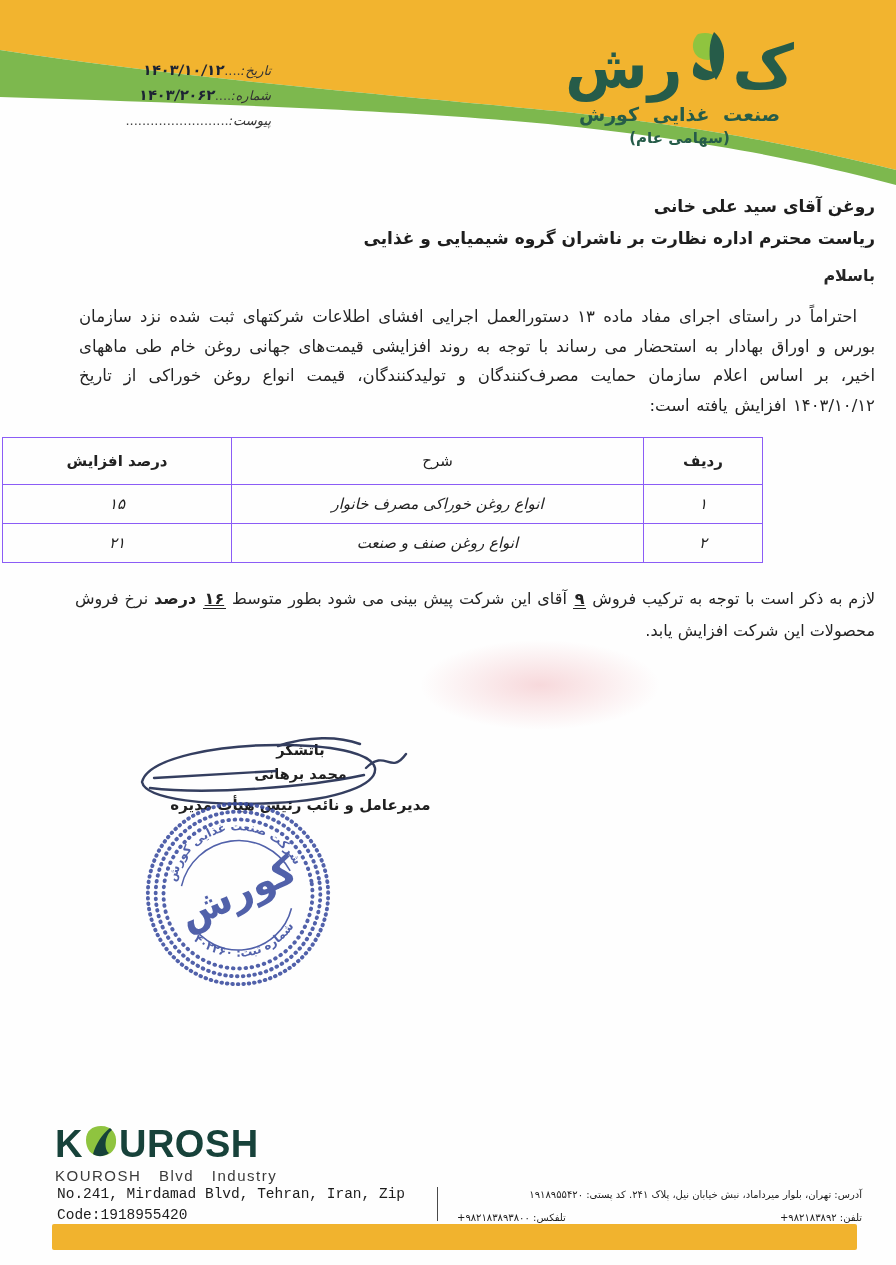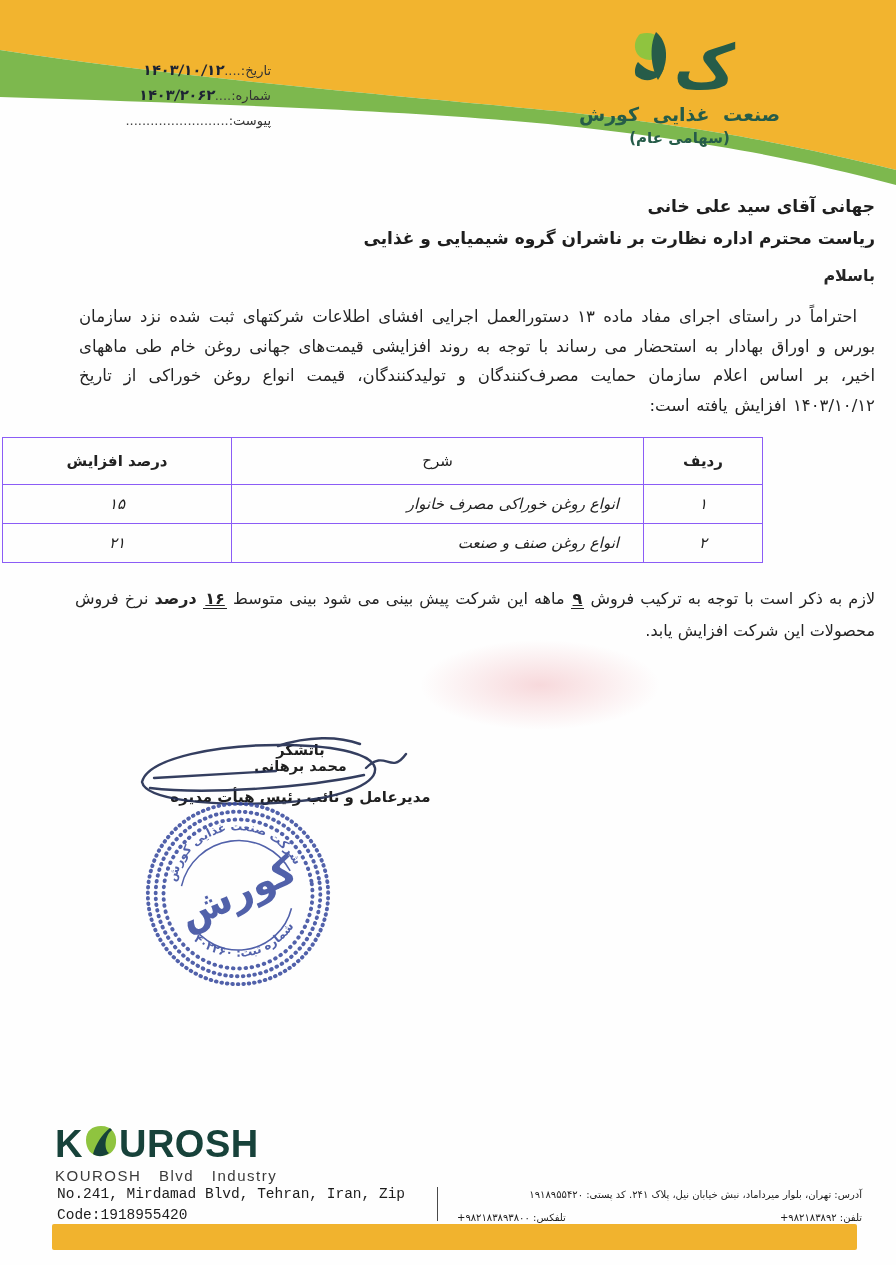--- a/index.html
+++ b/index.html
@@ -2,21 +2,21 @@
 <html lang="fa"><head>
 <meta charset="utf-8">
 <style>
   html,body{margin:0;padding:0;background:#ffffff;}
   #page{position:relative;width:896px;height:1265px;background:#fefefe;overflow:hidden;
         font-family:"DejaVu Sans",sans-serif;color:#262626;}
   
   .hdr-svg{position:absolute;top:0;left:0;}
   .datebox{position:absolute;top:58px;left:96px;width:175px;direction:rtl;text-align:right;
            font-size:13px;color:#2c2c2c;line-height:25px;}
-  .datebox .lbl{color:#333;}
+  .datebox .lbl{color:#333;font-style:italic;}
   .dots{color:#444;letter-spacing:-1px;}
   .hand{display:inline-block;font-weight:700;color:#1d2433;transform:skewX(-6deg);
         font-size:14.5px;letter-spacing:1px;}
   .logo{position:absolute;top:28px;right:104px;width:225px;text-align:center;color:#265C49;direction:rtl;}
   .logotype{display:flex;direction:rtl;justify-content:center;align-items:flex-end;
             font-size:60px;font-weight:700;line-height:1;color:#265C49;}
   .logotype .drop{margin:0 2px 2px 2px;}
   .logo-sub{font-size:19px;font-weight:700;word-spacing:7px;margin-top:6px;color:#265C49;}
   .logo-type{font-size:15px;font-weight:700;margin-top:4px;color:#265C49;}
   .recipient{position:absolute;top:190px;right:21px;text-align:right;direction:rtl;
@@ -25,30 +25,30 @@
   .bodytext{position:absolute;top:302px;right:21px;width:796px;direction:rtl;text-align:justify;
             font-size:16.5px;line-height:29.5px;word-spacing:1.5px;color:#242424;text-indent:18px;}
   table.pricetbl{position:absolute;top:437px;right:133px;width:613px;border-collapse:collapse;
                  direction:rtl;font-size:15px;color:#222;table-layout:fixed;}
   .pricetbl th,.pricetbl td{border:1px solid #8b5cf6;padding:0 24px;}
   .pricetbl th{height:46px;font-weight:700;}
   .pricetbl td{height:38px;font-style:italic;}
   .col-no{width:70px;text-align:center;}
   .col-desc{width:363px;}
   th.col-desc{text-align:center;font-weight:400;}
-  td.col-desc{text-align:right;}
+  td.col-desc{text-align:center;}
   .col-pct{width:180px;text-align:center;}
   .note{position:absolute;top:583px;right:21px;width:800px;direction:rtl;text-align:justify;
         font-size:16px;line-height:32px;color:#242424;}
   .u-num{border-bottom:1.6px solid #222;padding:0 2px;font-weight:700;text-decoration:underline;}
   .b-txt{font-weight:700;}
   
   .sigblock{position:absolute;top:742px;left:158px;width:285px;text-align:center;direction:rtl;
             color:#1f1f1f;}
-  .sig-thanks{font-size:14.5px;font-weight:600;margin-bottom:0;}
+  .sig-thanks{font-size:14.5px;font-weight:600;margin-bottom:8px;}
   .sig-name{font-size:14.5px;font-weight:600;margin-bottom:14px;}
   .sig-title{font-size:15px;font-weight:700;}
   .sig-ink{position:absolute;top:724px;left:128px;}
   .stamp{position:absolute;top:796px;left:140px;transform:rotate(-8deg);opacity:.88;}
   .artifact{position:absolute;top:640px;left:420px;width:240px;height:90px;border-radius:50%;
             background:radial-gradient(closest-side,rgba(230,120,130,.28),rgba(230,120,130,0));}
   
   .f-logo{position:absolute;top:1124px;left:55px;color:#17423A;}
   .f-logo-row{display:flex;align-items:center;font-family:"Liberation Sans",sans-serif;
               font-size:38px;font-weight:800;line-height:1;letter-spacing:.5px;}
@@ -90,27 +90,28 @@
   <div class="logo">
     <div class="logotype">
       <span>ک</span>
       <span class="drop">
         <svg width="46" height="58" viewBox="0 0 46 58">
           <path d="M14,6 C28,2 38,10 36,22 C34,32 24,34 16,30 C8,26 6,14 14,6 Z" fill="#8FC43F"></path>
           <path d="M30,4 C42,14 44,34 32,52 C26,42 22,20 30,4 Z" fill="#265C49"></path>
           <path d="M12,34 C22,44 30,46 38,40 C34,52 20,56 10,48 C8,44 9,38 12,34 Z" fill="#265C49"></path>
         </svg>
       </span>
+      <span>رش</span>
     </div>
     <div class="logo-sub">صنعت غذایی کورش</div>
     <div class="logo-type">(سهامی عام)</div>
   </div>
 
   <div class="recipient">
-    <div>جهانی آقای سید علی خانی</div>
+    <div>روغن آقای سید علی خانی</div>
     <div>ریاست محترم اداره نظارت بر ناشران گروه شیمیایی و غذایی</div>
   </div>
   <div class="salutation">باسلام</div>
 
   <div class="bodytext">احتراماً در راستای اجرای مفاد ماده ۱۳ دستورالعمل اجرایی افشای اطلاعات شرکتهای ثبت شده نزد سازمان بورس و اوراق بهادار به استحضار می رساند با توجه به روند افزایشی قیمت‌های جهانی روغن خام طی ماههای اخیر، بر اساس اعلام سازمان حمایت مصرف‌کنندگان و تولیدکنندگان، قیمت انواع روغن خوراکی از تاریخ ۱۴۰۳/۱۰/۱۲ افزایش یافته است:</div>
 
   <table class="pricetbl">
     <thead>
       <tr>
         <th class="col-no">ردیف</th>
@@ -126,21 +127,21 @@
       </tr>
       <tr>
         <td class="col-no">۲</td>
         <td class="col-desc">انواع روغن صنف و صنعت</td>
         <td class="col-pct">۲۱</td>
       </tr>
     </tbody>
   </table>
 
   <div class="note">
-    <span>لازم به ذکر است با توجه به ترکیب فروش </span><span class="u-num">۹</span><span> ماهه این شرکت پیش بینی می شود بینی متوسط </span><span class="u-num">۱۶</span><span class="b-txt"> درصد</span><span> نرخ فروش محصولات این شرکت افزایش یابد.</span>
+    <span>لازم به ذکر است با توجه به ترکیب فروش </span><span class="u-num">۹</span><span> آقای این شرکت پیش بینی می شود بطور متوسط </span><span class="u-num">۱۶</span><span class="b-txt"> درصد</span><span> نرخ فروش محصولات این شرکت افزایش یابد.</span>
   </div>
 
   <div class="artifact"></div>
 
   <div class="sigblock">
     <div class="sig-thanks">باتشکر</div>
     <div class="sig-name">محمد برهانی</div>
     <div class="sig-title">مدیرعامل و نائب رئیس هیأت مدیره</div>
   </div>
 

